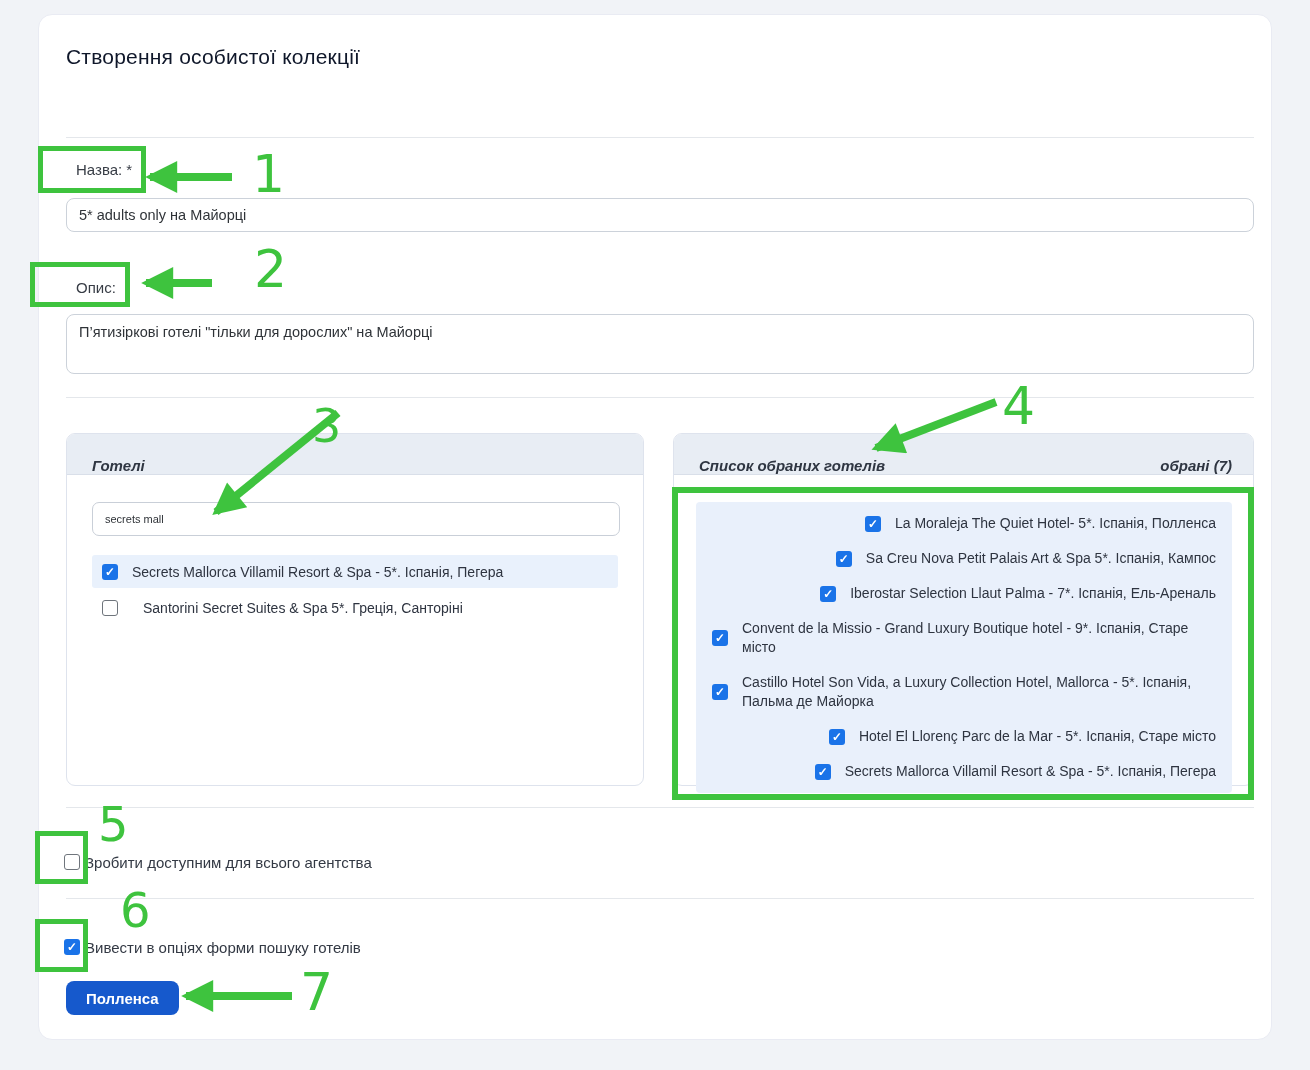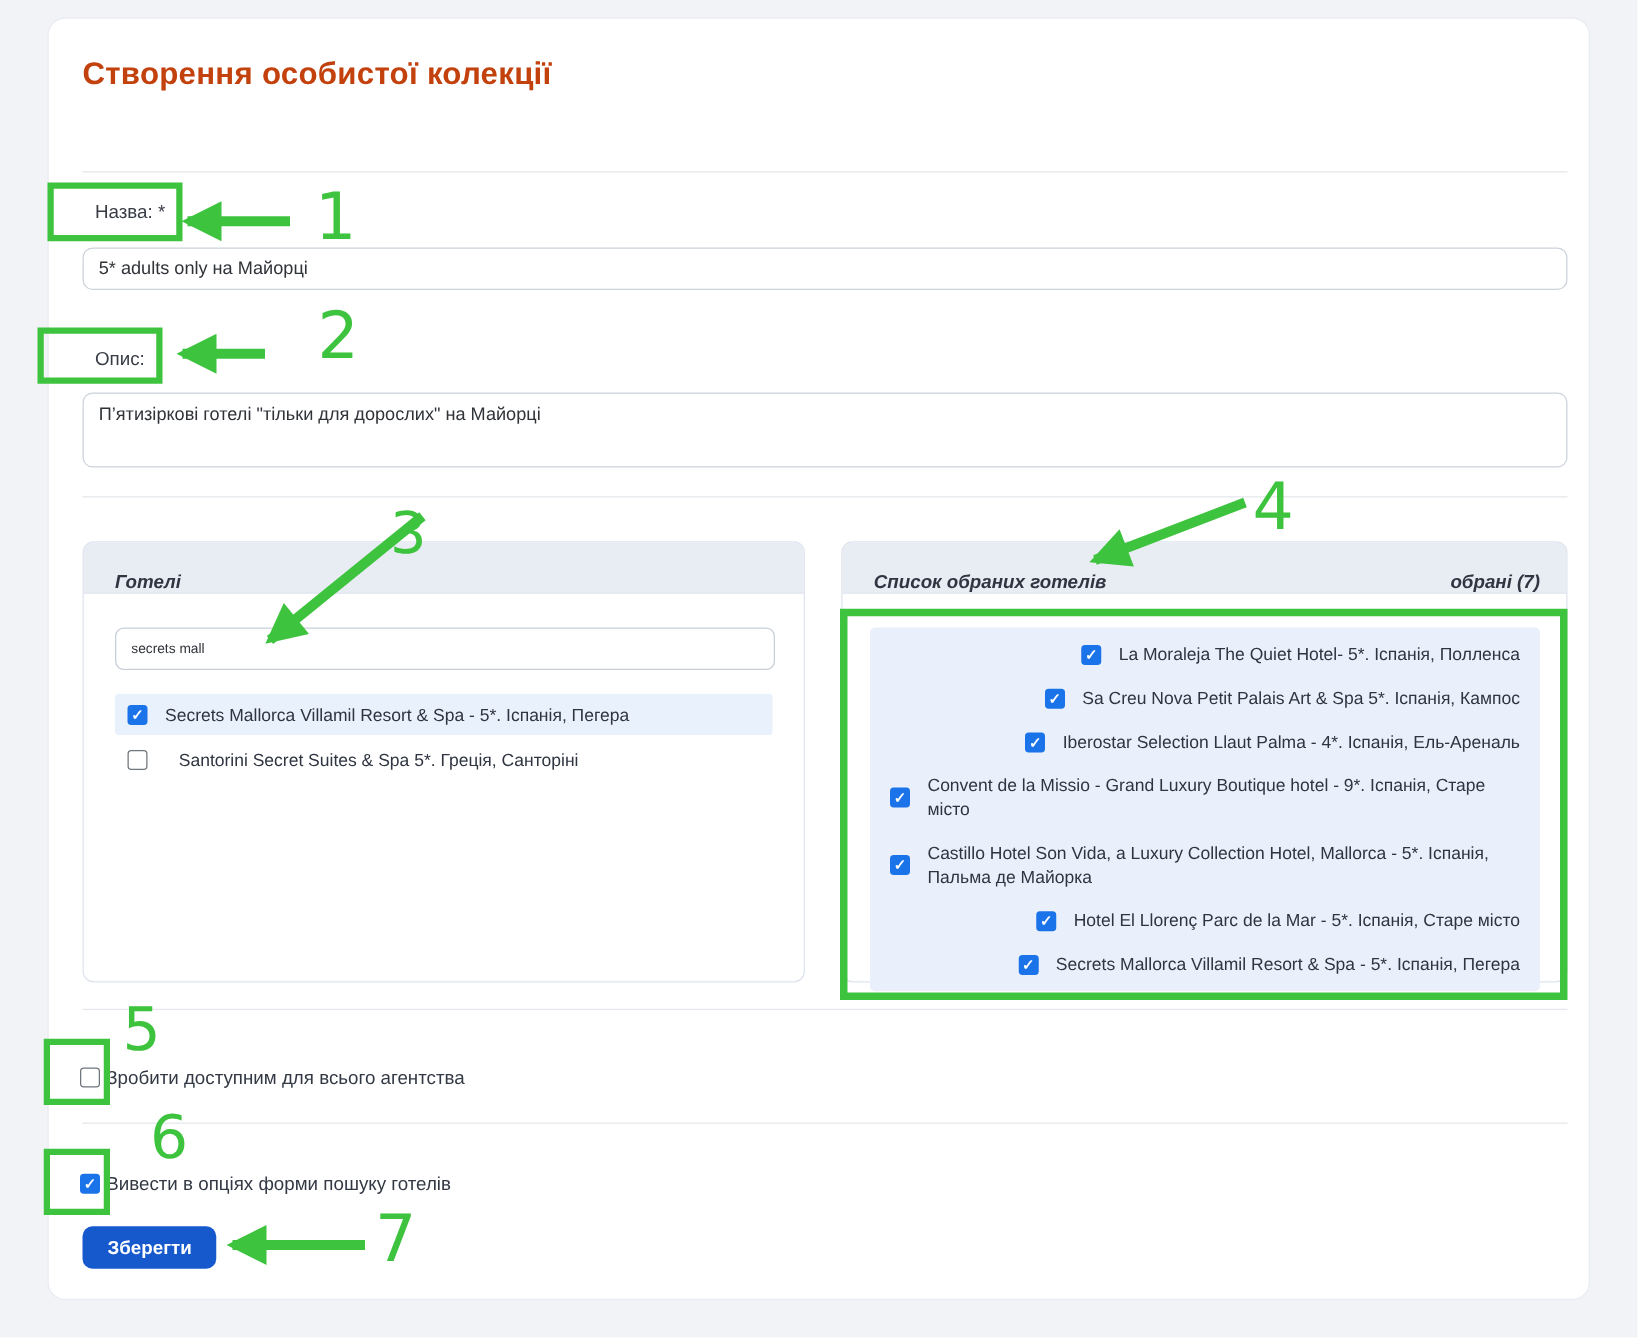--- a/index.html
+++ b/index.html
@@ -10,21 +10,21 @@
     position:relative;
     overflow:hidden;
     color:#333944;
   }
   .card {
     position:absolute; left:38px; top:14px; width:1234px; height:1026px;
     background:#ffffff; border:1px solid #e9ebf3; border-radius:14px;
   }
   .page-title {
     position:absolute; left:27px; top:30px;
-    font-size:25px; font-weight:700; color:#c2410c; letter-spacing:.2px;
+    font-size:21px; font-weight:400; color:#0f172a; letter-spacing:.2px;
   }
   .divider { position:absolute; left:27px; width:1188px; height:1px; background:#e4e7eb; }
   .d1 { top:122px; } .d2 { top:382px; } .d3 { top:792px; } .d4 { top:883px; }
 
   .field-label { position:absolute; font-size:15px; color:#373c45; }
   .name-label { left:37px; top:146px;text-align:right; }
   .desc-label { left:37px; top:264px; }
 
   .text-input, .desc-input {
     position:absolute; left:27px; width:1188px;
@@ -164,21 +164,21 @@
         <div class="sel-row">
           <span class="cb checked"></span>
           <span>La Moraleja The Quiet Hotel- 5*. Іспанія, Полленса</span>
         </div>
         <div class="sel-row">
           <span class="cb checked"></span>
           <span>Sa Creu Nova Petit Palais Art &amp; Spa 5*. Іспанія, Кампос</span>
         </div>
         <div class="sel-row">
           <span class="cb checked"></span>
-          <span>Iberostar Selection Llaut Palma - 4*. Іспанія, Ель-Ареналь</span>
+          <span>Iberostar Selection Llaut Palma - 7*. Іспанія, Ель-Ареналь</span>
         </div>
         <div class="sel-row">
           <span class="cb checked"></span>
           <span>Convent de la Missio - Grand Luxury Boutique hotel - 9*. Іспанія, Старе місто</span>
         </div>
         <div class="sel-row">
           <span class="cb checked"></span>
           <span>Castillo Hotel Son Vida, a Luxury Collection Hotel, Mallorca - 5*. Іспанія, Пальма де Майорка</span>
         </div>
         <div class="sel-row">
@@ -196,21 +196,21 @@
   <div class="divider d3"></div>
 
   <span class="cb unchecked opt-cb opt1-cb"></span>
   <span class="opt-label opt1-label">Зробити доступним для всього агентства</span>
 
   <div class="divider d4"></div>
 
   <span class="cb checked opt-cb opt2-cb"></span>
   <span class="opt-label opt2-label">Вивести в опціях форми пошуку готелів</span>
 
-  <button class="save-button">Зберегти</button>
+  <button class="save-button">Полленса</button>
 </div>
 
 <svg class="arrow-overlay" viewBox="0 0 1310 1070">
   <defs>
     <marker id="ah" viewBox="0 0 10 10" refX="8.5" refY="5" markerWidth="5.5" markerHeight="4" orient="auto">
       <path d="M0,0 L10,5 L0,10 z" fill="#3ec33e"></path>
     </marker>
   </defs>
   <line x1="232" y1="177" x2="150" y2="177" stroke="#3ec33e" stroke-width="8" marker-end="url(#ah)"></line>
   <line x1="212" y1="283" x2="146" y2="283" stroke="#3ec33e" stroke-width="8" marker-end="url(#ah)"></line>

